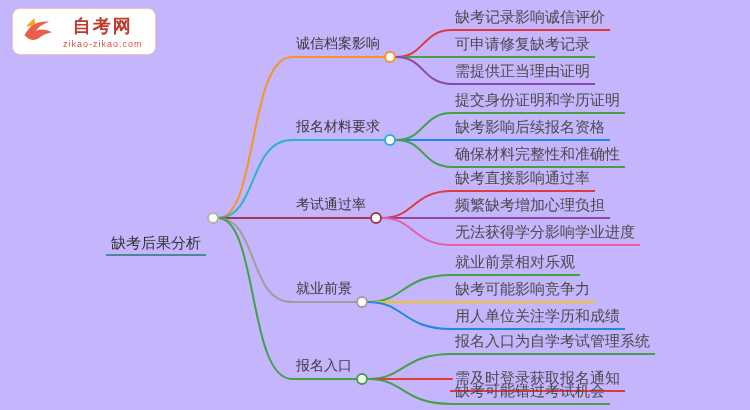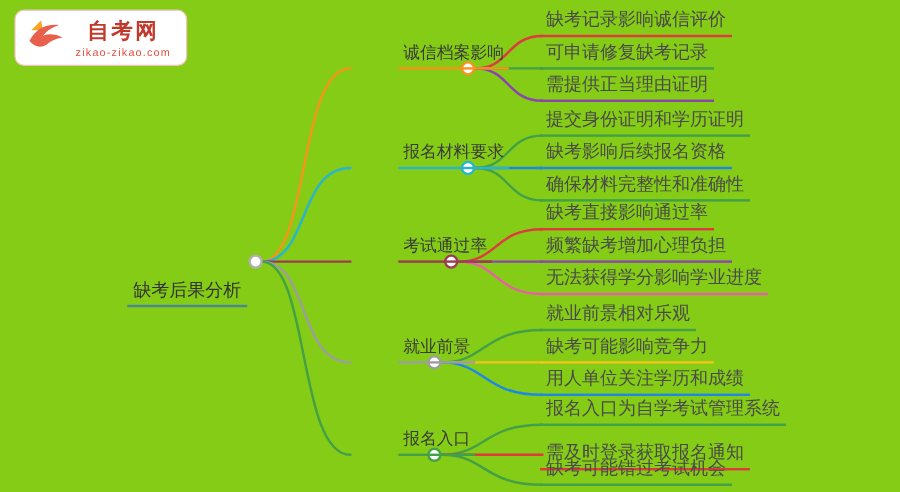--- a/index.html
+++ b/index.html
@@ -1,28 +1,28 @@
 <!DOCTYPE html>
 <html><head>
 <meta charset="utf-8">
 <style>
   html,body{margin:0;padding:0;background:#fff;}
   .stage{
-    position:relative;width:750px;height:410px;background:#84cc16;overflow:hidden;
+    position:relative;width:750px;height:410px;background:#c4b5fd;overflow:hidden;
     font-family:"Liberation Sans","DejaVu Sans",sans-serif;
   }
   .edges{position:absolute;left:0;top:0;width:750px;height:410px;}
   .edges path{fill:none;stroke-width:2;stroke-linecap:round;}
   .edges circle{fill:#ffffff;stroke-width:2;}
   .node{
     position:absolute;white-space:nowrap;
     border-bottom:2px solid #0369a1;cursor:default;
   }
   .root-node{font-size:15px;line-height:21px;padding:0 5px 1px;color:#333333;font-weight:500;}
-  .branch-node{font-size:14px;line-height:20px;padding:0 4px 3px;color:#3a3a3a;margin-left:40px;}
+  .branch-node{font-size:14px;line-height:20px;padding:0 4px 3px;color:#3a3a3a;}
   .leaf-node{font-size:15px;line-height:20px;padding:0 5px 2px;color:#4a4a4a;}
   .logo{
     position:absolute;left:12px;top:8px;display:flex;align-items:center;gap:8px;
     padding:5px 12px 5px 8px;border:1px solid #f2c4ba;border-radius:8px;background:#fff;
     cursor:pointer;
   }
   .logo-text{display:flex;flex-direction:column;align-items:center;}
   .logo-title{font-size:18px;font-weight:bold;color:#b03a2e;letter-spacing:2px;}
   .logo-domain{font-size:9px;color:#e74c3c;letter-spacing:1px;margin-top:1px;}
 </style>

